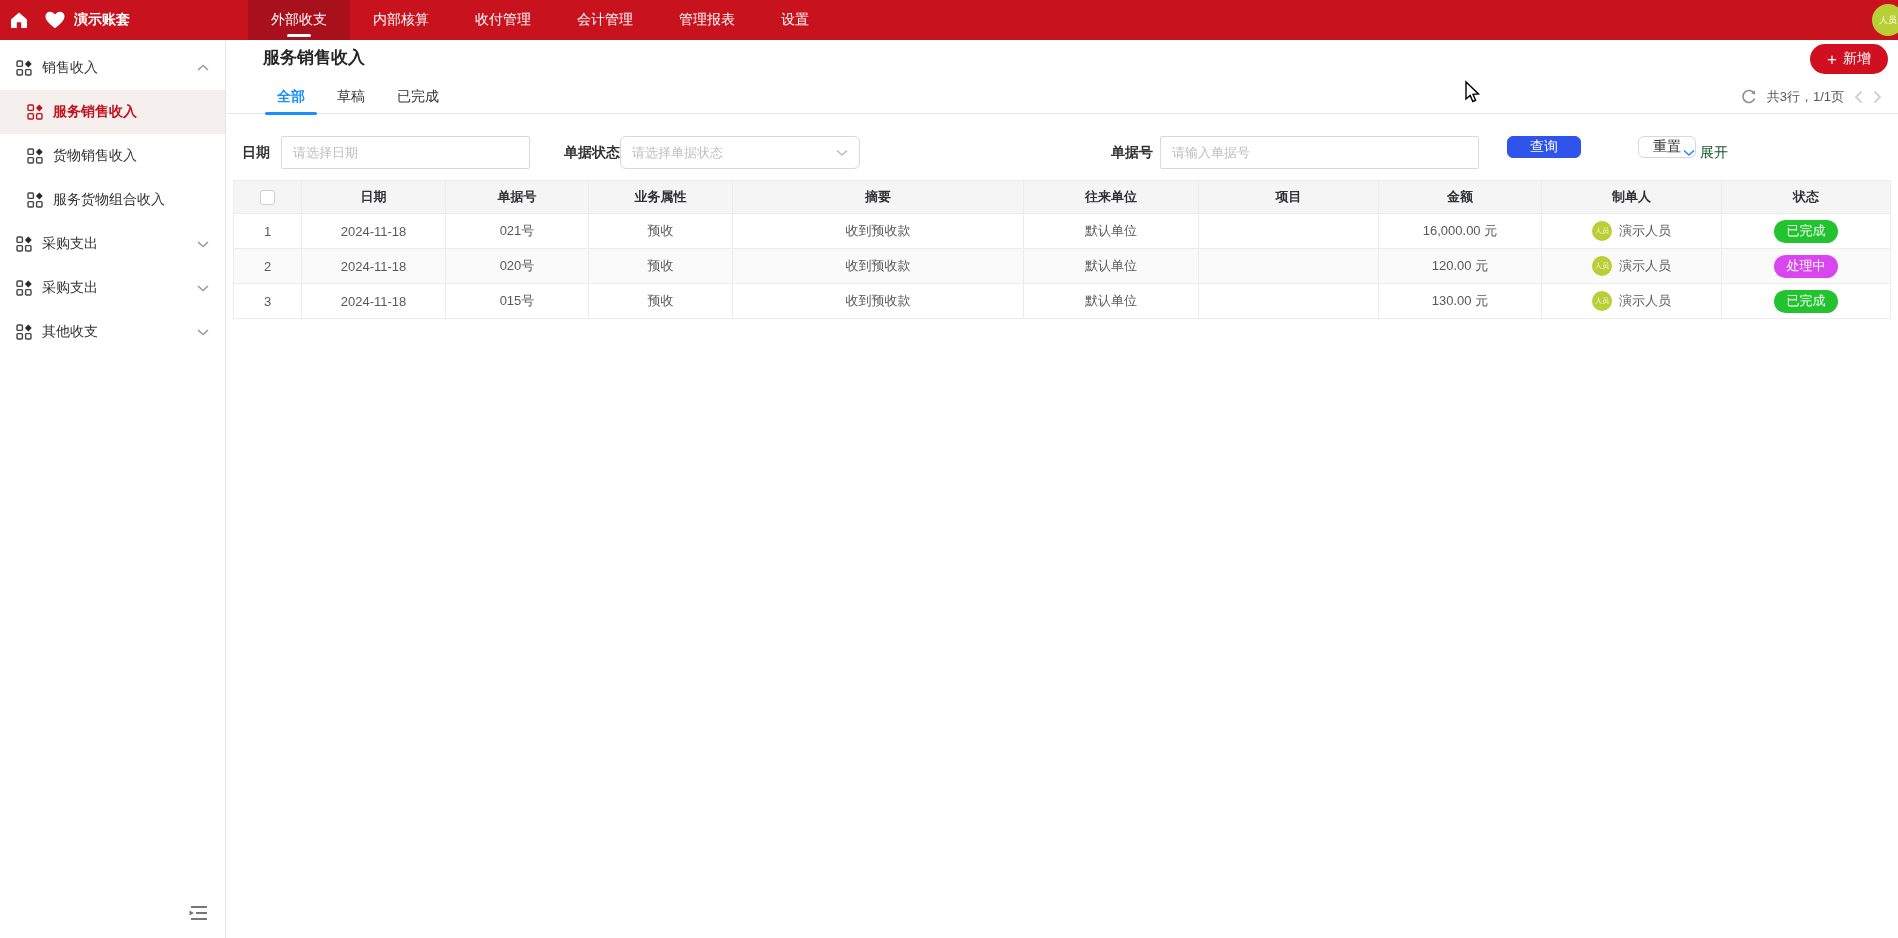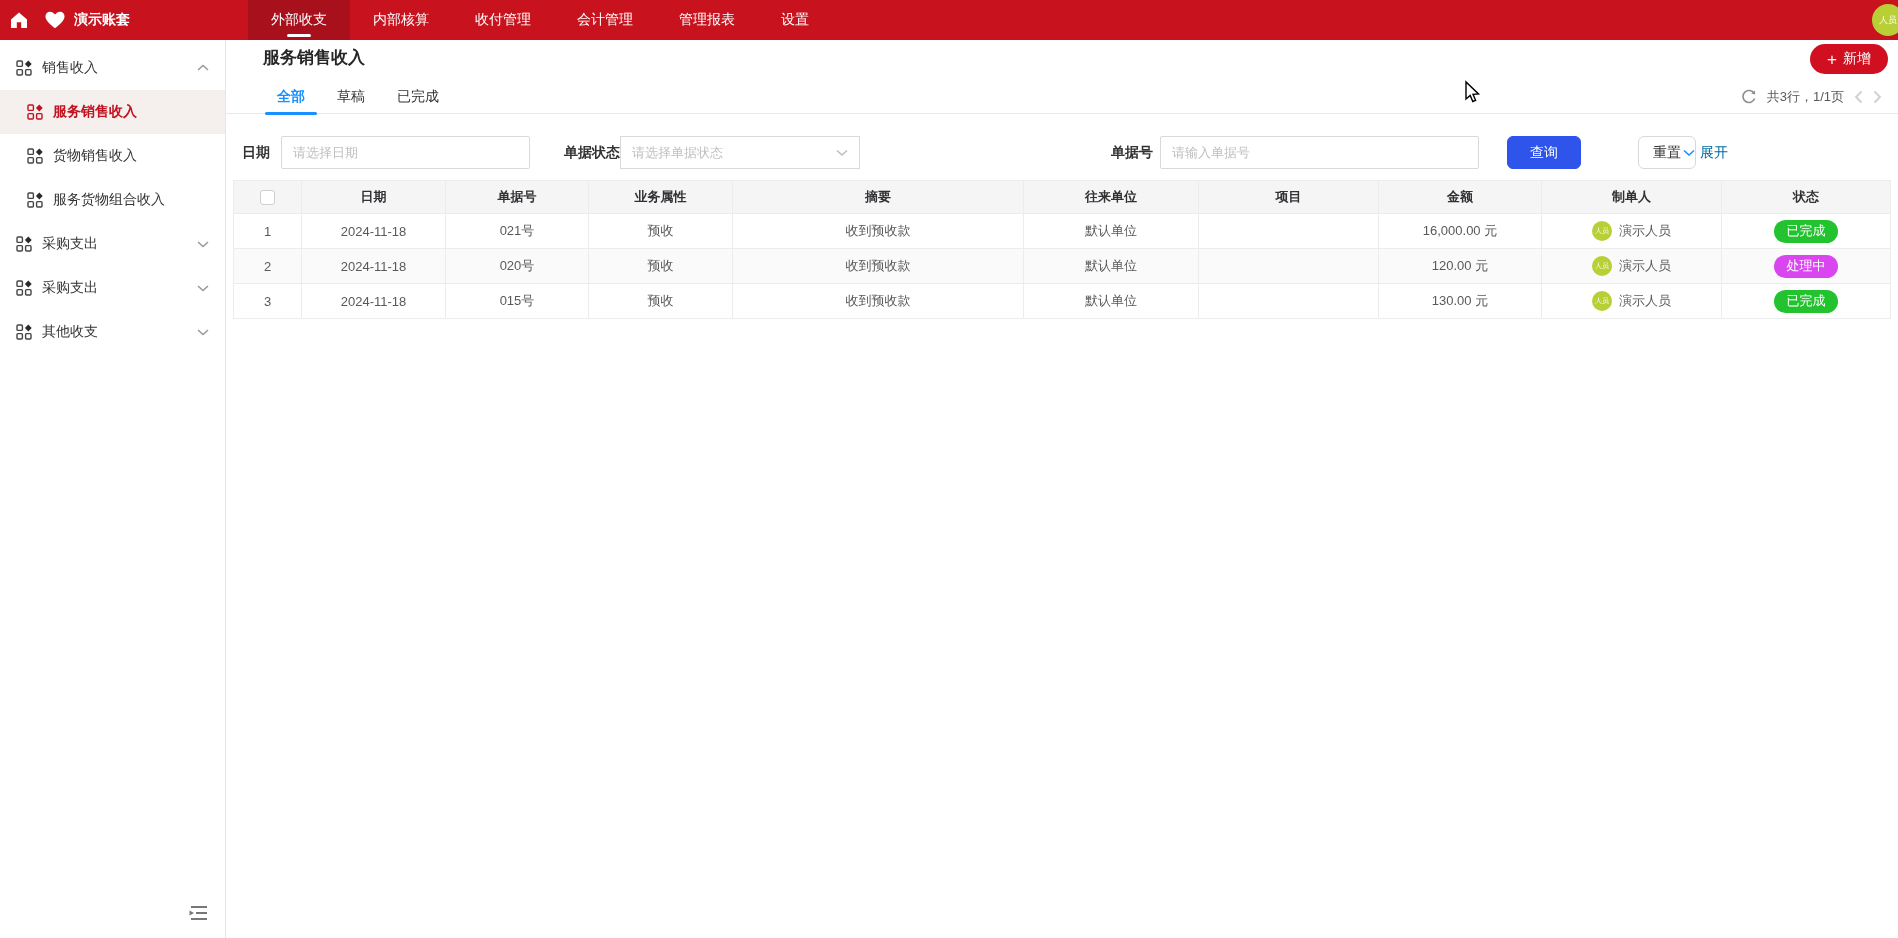--- a/index.html
+++ b/index.html
@@ -55,29 +55,29 @@
   .icon-btn { cursor:pointer; display:flex; align-items:center; }
 
   
   .filters { position:absolute; left:0; top:96px; width:1672px; height:33px; }
   .f-label { position:absolute; top:0; height:33px; display:flex; align-items:center;
     font-size:14px; color:#333; font-weight:600; }
   .f-input { position:absolute; top:0; height:33px; border:1px solid #d9d9d9; border-radius:2px;
     background:#fff; font-size:13px; color:#333; padding:0 11px; outline:none;
     font-family:"Liberation Sans","DejaVu Sans",sans-serif; }
   .f-input::placeholder { color:#bfbfbf; }
-  .f-select { position:absolute; top:0; height:33px; border:1px solid #d9d9d9; border-radius:0;
+  .f-select { position:absolute; top:0; height:33px; border:1px solid #d9d9d9; border-radius:6px;
     background:#fff; display:flex; align-items:center; padding:0 11px; cursor:pointer; }
   .f-select .ph { font-size:13px; color:#bfbfbf; flex:1; }
-  .btn { position:absolute; top:0; height:33px; border-radius:6px; font-size:14px; cursor:pointer;
+  .btn { position:absolute; top:0; height:22px; border-radius:6px; font-size:14px; cursor:pointer;
     display:flex; align-items:center; justify-content:center; }
   .btn-primary { background:#2f54eb; border:1px solid #2f54eb; color:#fff; }
   .btn-plain { background:#fff; border:1px solid #d9d9d9; color:#333; }
   .expand-link { position:absolute; top:0; height:33px; display:flex; align-items:center; gap:5px;
-    color:#0369a1; font-size:14px; cursor:pointer; }
+    color:#14532d; font-size:14px; cursor:pointer; }
 
   
   .table-wrap { position:absolute; left:7px; top:140px; }
   table { border-collapse:collapse; table-layout:fixed; width:1657px; }
   th, td { border:1px solid #ececec; text-align:center; overflow:hidden; white-space:nowrap; }
   th { height:33px; background:#f5f5f6; font-size:13px; font-weight:600; color:#303133; }
   td { height:35px; font-size:13px; color:#595959; }
   tr.zebra td { background:#fafafa; }
   .chkbox { width:15px; height:15px; border:1px solid #cfcfcf; border-radius:3px; background:#fff; margin:0 auto; cursor:pointer; }
   .creator-cell { display:flex; align-items:center; justify-content:center; gap:7px; }

